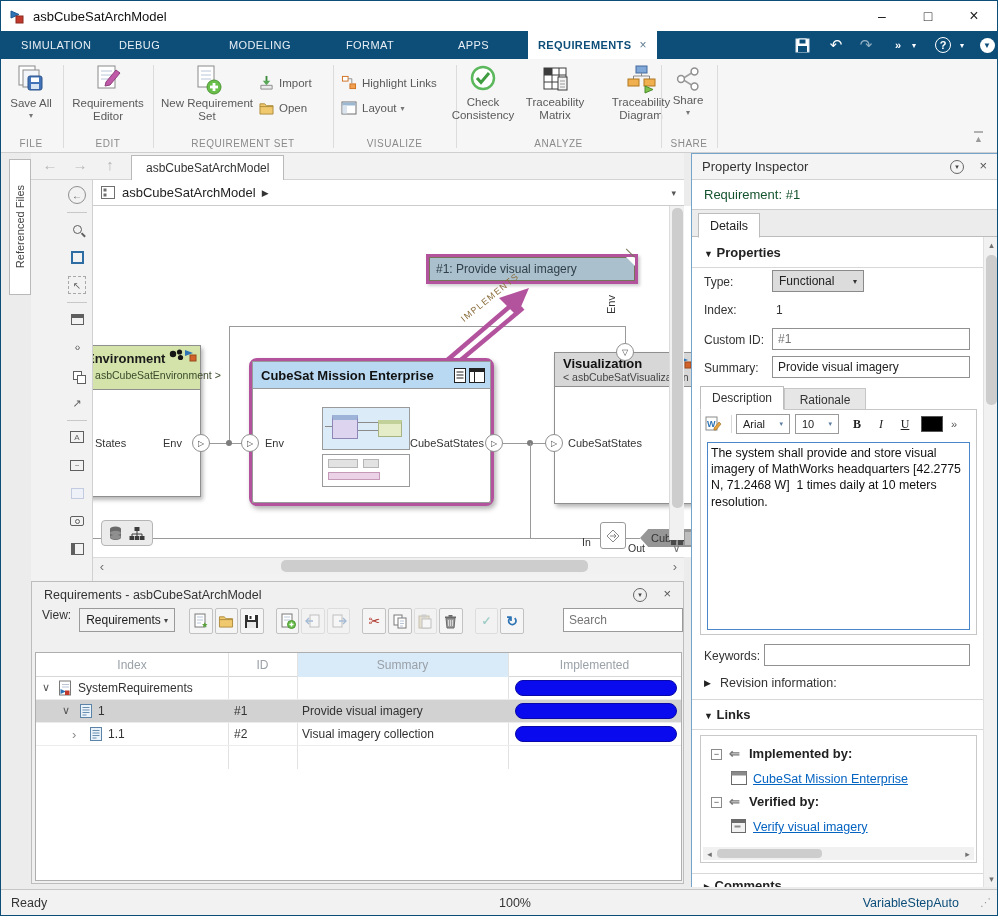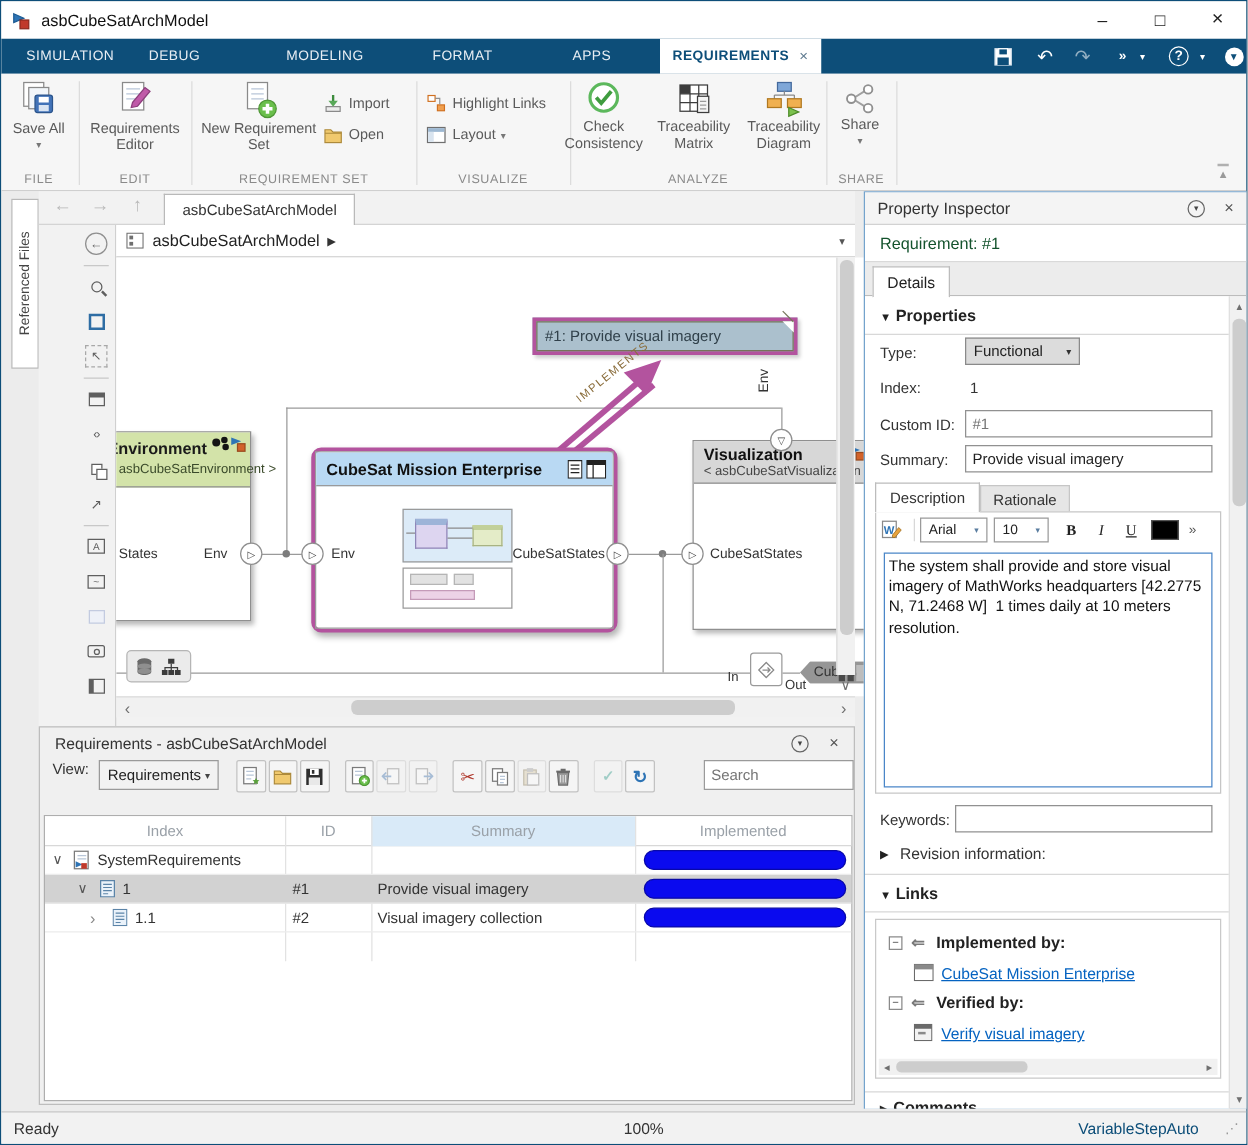--- a/index.html
+++ b/index.html
@@ -232,21 +232,21 @@
           <line x1="4" y1="18" x2="26" y2="18" stroke="#3c3c3c"></line>
         <line x1="12" y1="4" x2="12" y2="25" stroke="#3c3c3c"></line>
           <line x1="19" y1="4" x2="19" y2="25" stroke="#3c3c3c"></line>
         <rect x="18" y="13" width="9" height="13" fill="#f4f4f4" stroke="#3c3c3c"></rect>
         <line x1="20" y1="17" x2="25" y2="17" stroke="#9a9a9a"></line>
           <line x1="20" y1="20" x2="25" y2="20" stroke="#9a9a9a"></line>
           <line x1="20" y1="23" x2="25" y2="23" stroke="#9a9a9a"></line>
       </svg>
       <div class="lbl">Traceability Matrix</div>
     </div>
-    <div class="bigbtn" style="left:589px;width:74px">
+    <div class="bigbtn" style="left:603px;width:74px">
       <svg width="30" height="30" viewBox="0 0 30 30" style="margin:1px auto 0">
         <rect x="10" y="2" width="11" height="7" fill="#7fa7d8" stroke="#44699c"></rect>
         <path d="M15.5 9 v3 M7.5 12 h16 M7.5 12 v3 M23.5 12 v3" stroke="#8a8a8a" fill="none"></path>
         <rect x="2" y="15" width="11" height="7" fill="#f0b050" stroke="#b07820"></rect>
         <rect x="18" y="15" width="11" height="7" fill="#f0b050" stroke="#b07820"></rect>
         <path d="M19 22 l8 3.5 -8 3.5 Z" fill="#7cc24e" stroke="#4e8c2a"></path>
       </svg>
       <div class="lbl">Traceability Diagram</div>
     </div>
     <div class="rgroup-label" style="left:455px;width:205px">ANALYZE</div>
@@ -690,21 +690,21 @@
         <span class="flabel" style="left:12px;top:66px">Index:</span>
         <span class="flabel" style="left:84px;top:66px">1</span>
 
         <span class="flabel" style="left:12px;top:96px">Custom ID:</span>
         <input class="finput" style="left: 80px; top: 91px; width: 198px;" placeholder="#1">
 
         <span class="flabel" style="left:12px;top:124px">Summary:</span>
         <input class="finput" style="left: 80px; top: 119px; width: 198px;" value="Provide visual imagery">
 
         <span class="dtab" style="left:8px;top:149px;width:84px;background:#fff;border:1px solid #bcbcbc;border-bottom:1px solid #fff;z-index:2">Description</span>
-        <span class="dtab" style="left:92px;top:151px;width:72px;background:#e6e6e6;border:1px solid #c6c6c6">Rationale</span>
+        <span class="dtab" style="left:92px;top:151px;width:82px;background:#e6e6e6;border:1px solid #c6c6c6">Rationale</span>
 
         <div style="position:absolute;left:8px;top:172px;width:277px;height:226px;border:1px solid #c6c6c6;background:#fff">
           <div style="position:absolute;left:0;top:0;width:100%;height:28px;display:flex;align-items:center;padding:0 4px">
             <span style="width:22px;text-align:center">
               <svg width="17" height="16" viewBox="0 0 17 16">
                   <rect x="1" y="1" width="11" height="13" fill="#fff" stroke="#8a8a8a"></rect>
                   <text x="2" y="11" font-size="9" font-weight="bold" fill="#2e74b5" font-family="Liberation Sans">W</text>
                   <path d="M9 12 L14 6 L16 8 L11 14 L9 14 Z" fill="#e8a33d" stroke="#9a6a1e" stroke-width=".6"></path>
                 </svg>
             </span>

